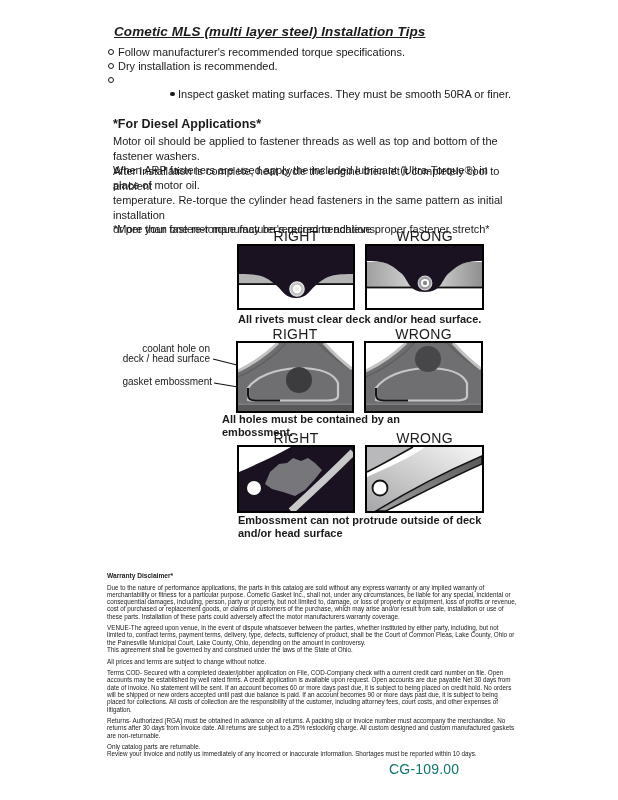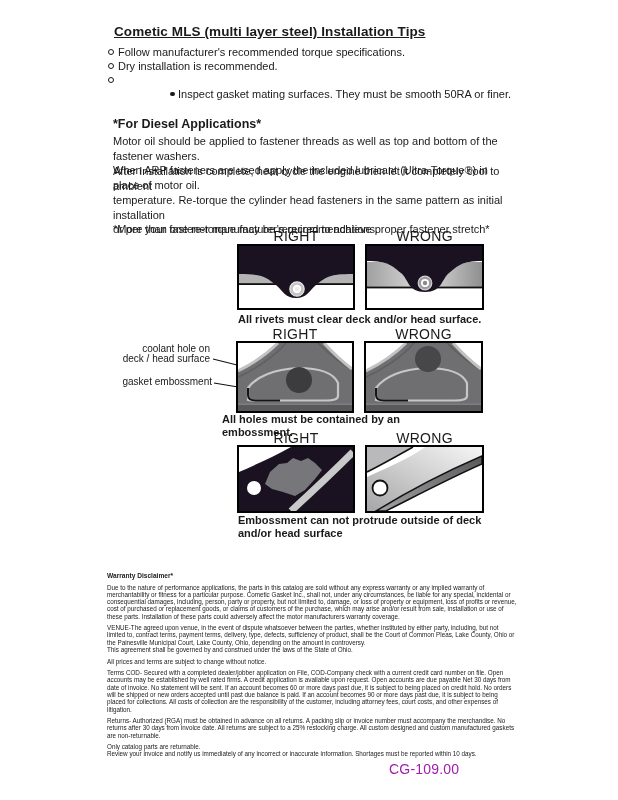--- a/index.html
+++ b/index.html
@@ -5,40 +5,41 @@
   html,body{margin:0;padding:0;}
   body{
     width:618px;height:800px;position:relative;background:#ffffff;
     font-family:"Liberation Sans", sans-serif;color:#1a1a1a;
     -webkit-font-smoothing:antialiased;overflow:hidden;
   }
   .abs{position:absolute;}
   .page-title{
     font-size:13.5px;font-weight:bold;text-decoration:underline;
     letter-spacing:.1px;
+    font-style:italic;
   }
   .bullet-row{display:flex;align-items:flex-start;height:14px;font-size:11px;line-height:14px;}
   .marker-o{
     width:4px;height:4px;border:1px solid #1a1a1a;border-radius:50%;
     margin:4px 4px 0 0;flex:0 0 auto;
   }
   .marker-dot{
     width:4.5px;height:4.5px;background:#1a1a1a;border-radius:50%;
     margin:4.5px 3.5px 0 0;flex:0 0 auto;
   }
   .body-text{font-size:11px;line-height:14.6px;white-space:pre-line;}
   .section-head{font-size:12.5px;font-weight:bold;text-align:right;}
   .rw-label{font-size:14px;letter-spacing:.3px;text-align:center;}
   .diagram-box{border:2px solid #000;background:#fff;box-sizing:border-box;}
   .diagram-box svg{display:block;}
   .caption{font-size:11px;font-weight:bold;line-height:13px;white-space:pre-line;}
   .annot{font-size:10px;line-height:9.8px;text-align:right;white-space:pre-line;}
   .fineprint{font-size:6.3px;line-height:7.3px;white-space:pre-line;margin:0 0 4.2px 0;}
   .fineprint-head{font-size:6.6px;font-weight:bold;margin:0 0 4.5px 0;}
-  .footer-code{font-size:14px;color:#a21caf;letter-spacing:.2px;}
+  .footer-code{font-size:14px;color:#0f766e;letter-spacing:.2px;}
 </style>
 </head>
 <body>
 
 <div class="abs page-title" style="left:114px;top:24px;">Cometic MLS (multi layer steel) Installation Tips</div>
 
 <div class="abs" style="left:108px;top:45px;">
   <div class="bullet-row">
     <span class="marker-o"></span>
     <span>Follow manufacturer's recommended torque specifications.</span>

